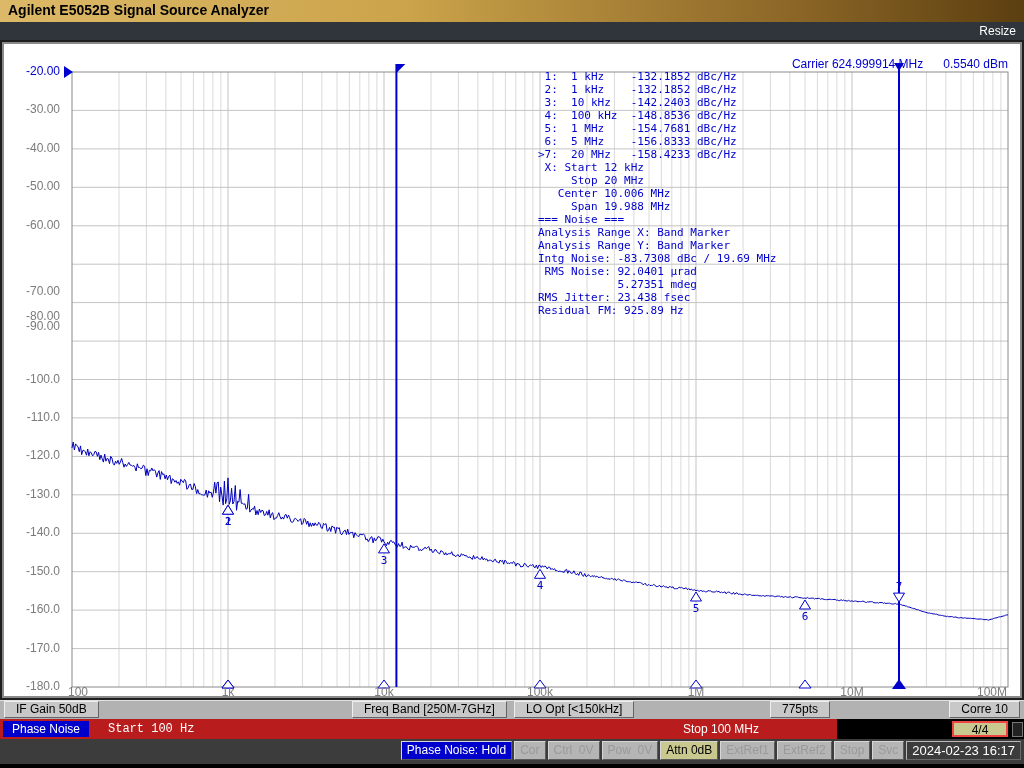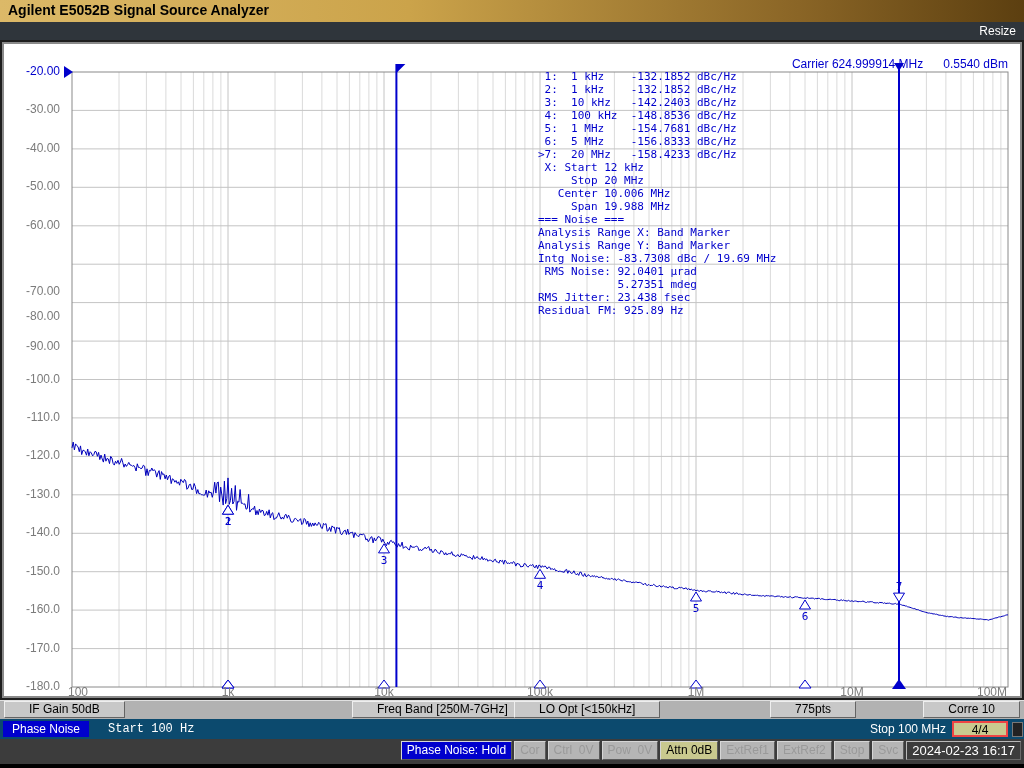--- a/index.html
+++ b/index.html
@@ -22,23 +22,23 @@
   .markerpanel{position:absolute;left:538px;top:30px;margin:0;color:#0000cc;z-index:3;
     font-family:"DejaVu Sans Mono",monospace;font-size:11px;line-height:13px;}
   .ytick{position:absolute;left:0;width:60px;text-align:right;font-size:12px;color:#7b7b7b;z-index:2;}
   .ytick.ref{color:#0000cc;}
   .xtick{position:absolute;top:645px;font-size:12px;color:#7b7b7b;transform:translateX(-50%);z-index:2;}
   .refptr{position:absolute;left:64px;top:26px;width:0;height:0;z-index:3;
     border-left:9px solid #0000cc;border-top:6px solid transparent;border-bottom:6px solid transparent;}
   .statusbar{position:absolute;left:0;top:700px;width:1024px;height:19px;background:#b2b2b2;
     box-shadow:inset 0 1px 0 #e0e0e0;}
   .sbtn{position:absolute;top:1px;height:17px;line-height:15px;font-size:12px;background:#c8c8c8;
-    border:1px solid;border-color:#efefef #646464 #646464 #efefef;padding:0 24px;color:#000;
+    border:1px solid;border-color:#efefef #646464 #646464 #efefef;padding:0 11px;color:#000;
     box-sizing:border-box;white-space:pre;}
-  .tabbar{position:absolute;left:0;top:719px;width:1024px;height:20px;background:#0c4a6e;
+  .tabbar{position:absolute;left:0;top:719px;width:837px;height:20px;background:#b91c1c;
     color:#fff;font-size:12px;}
   .tab-active{position:absolute;left:3px;top:2px;height:16px;line-height:16px;background:#0000cd;
     color:#fff;padding:0 9px;}
   .tab-start{position:absolute;left:108px;top:2px;line-height:16px;font-family:Liberation Mono, monospace;}
   .tab-stop{position:absolute;right:78px;top:2px;line-height:16px;}
   .pagebox{position:absolute;left:952px;top:2px;width:56px;height:16px;line-height:15px;
     background:#c9c98f;color:#000;text-align:center;border:2px solid #ef4444;box-sizing:border-box;}
   .tabsq{position:absolute;left:1012px;top:3px;width:9px;height:13px;background:#222;border:1px solid #777;}
   .bottombar{position:absolute;left:0;top:739px;width:1024px;height:29px;background:#3c3c3c;
     display:flex;justify-content:flex-end;align-items:flex-start;gap:2px;padding:2px 3px 0 0;
@@ -192,21 +192,21 @@
   <div class="refptr"></div>
 
   <div id="yticks">
       <div class="ytick ref" style="top: 24px;">-20.00</div>
       <div class="ytick" style="top: 62.4375px;">-30.00</div>
       <div class="ytick" style="top: 100.875px;">-40.00</div>
       <div class="ytick" style="top: 139.312px;">-50.00</div>
       <div class="ytick" style="top: 177.75px;">-60.00</div>
       <div class="ytick" style="top: 216.188px; margin-top: 28px;">-70.00</div>
       <div class="ytick" style="top: 269px; padding-left: 22px;">-80.00</div>
-      <div class="ytick" style="top: 299px; padding-left: 8px;">-90.00</div>
+      <div class="ytick" style="top: 279px; padding-left: 8px;">-90.00</div>
       <div class="ytick" style="top: 331.5px;">-100.0</div>
       <div class="ytick" style="top: 369.938px;">-110.0</div>
       <div class="ytick" style="top: 408.375px;">-120.0</div>
       <div class="ytick" style="top: 446.812px;">-130.0</div>
       <div class="ytick" style="top: 485.25px;">-140.0</div>
       <div class="ytick" style="top: 523.688px;">-150.0</div>
       <div class="ytick" style="top: 562.125px;">-160.0</div>
       <div class="ytick" style="top: 600.562px;">-170.0</div>
       <div class="ytick" style="top: 639px;">-180.0</div>
     </div>

